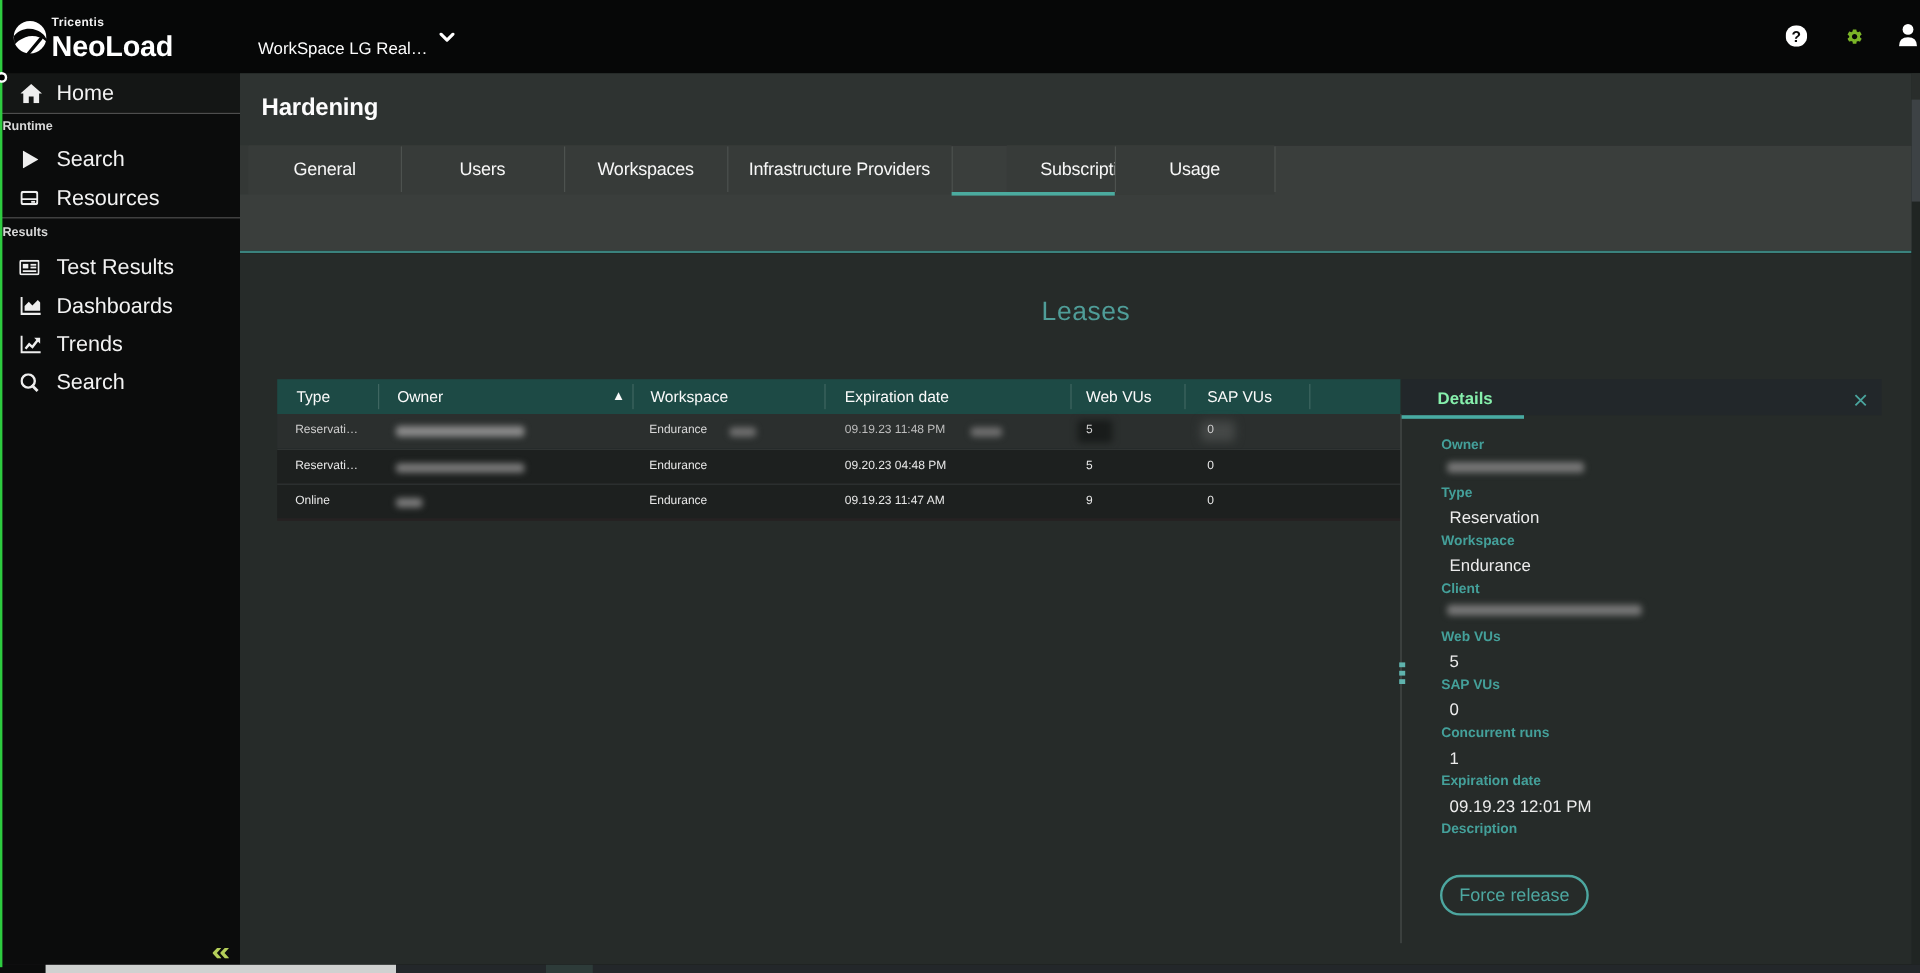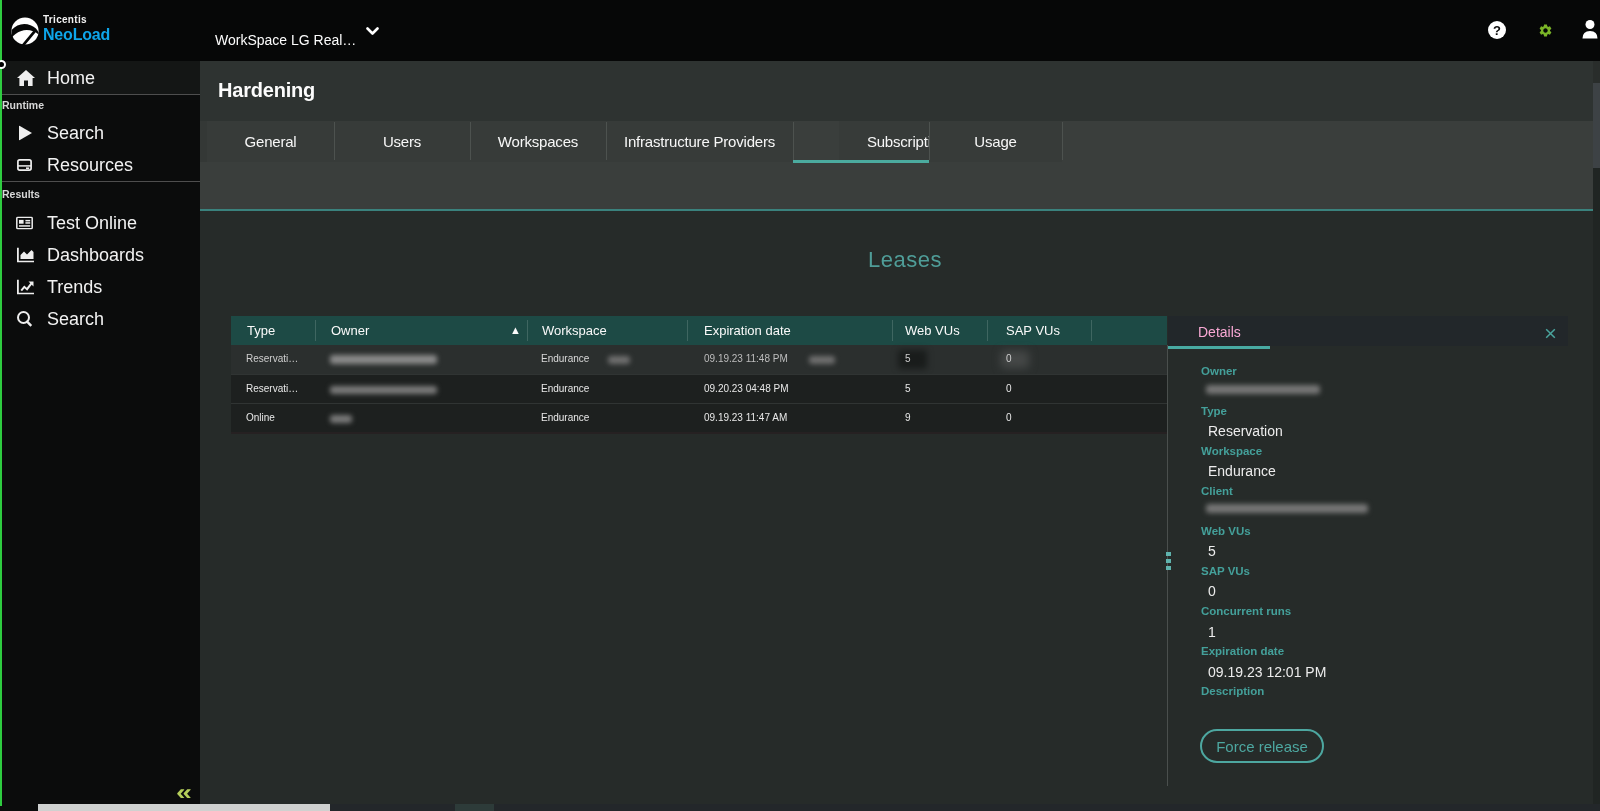--- a/index.html
+++ b/index.html
@@ -41,21 +41,21 @@
   #thead .hc { position:absolute; top:7px; }
   .hsep { position:absolute; top:4px; width:1px; height:21px; background:#3f6661; }
   .trow { position:relative; height:29px; background:#1d201f; border-top:1px solid #303433; color:#e8e8e8; font-size:10px; }
   .trow.sel { background:#2b2f2e; border-top:none; height:29px; }
   .trow .c { position:absolute; top:8px; }
   .blur { position:absolute; filter:blur(2.5px); background:#8a8a8a; border-radius:3px; }
 
   
   #dpanel { position:absolute; left:968px; top:105px; width:429px; height:488px; }
   #dphead { position:absolute; left:0; top:0; width:400px; height:30px; background:#22272a; }
-  #dphead .t { position:absolute; left:30px; top:8px; color:#f9a8d4; font-size:14px; }
+  #dphead .t { position:absolute; left:30px; top:8px; color:#86efac; font-size:14px;font-weight:bold; }
   #dpunder { position:absolute; left:0; top:30px; width:102px; height:3px; background:#48aaa2; }
   .dlab { position:absolute; left:33px; color:#44a09a; font-size:11.5px; font-weight:bold; }
   .dval { position:absolute; left:40px; color:#ececec; font-size:14px; }
   #frbtn { position:absolute; left:32px; top:413px; width:124px; height:34px; border:2px solid #4da7a0; border-radius:17px; color:#4da7a0; font-size:15px; text-align:center; line-height:31px; }
 
   
   #vdiv { position:absolute; left:967px; top:134px; width:1px; height:441px; background:#4a4f4d; }
   .dot { position:absolute; left:966px; width:5px; height:4px; background:#5fb3ad; }
 
   
@@ -69,21 +69,21 @@
 </style>
 </head>
 <body>
   <div class="abs" id="topbar">
     <svg class="abs" style="left:11px;top:17px;" width="28" height="28" viewBox="0 0 28 28">
       <circle cx="14" cy="14" r="13.6" fill="#ffffff"></circle>
       <path d="M0.6 13 C 5.5 7.2 13 5.5 19.5 8.2 C 24 10 26.9 12.8 27.6 15.8 L 27.6 17.6 C 23 13.4 16 12 10.2 14 C 5.8 15.6 2.6 18.2 0.9 20.6 Z" fill="#060707"></path>
       <path d="M11.8 28.6 L 23 15.2" stroke="#060707" stroke-width="2.7" stroke-linecap="round" fill="none"></path>
     </svg>
     <div class="abs" style="left:43px;top:14px;color:#f2f2f2;font-size:10px;font-weight:bold;letter-spacing:.3px;">Tricentis</div>
-    <div class="abs" style="left:43px;top:26px;color:#0ea5e9;font-size:16px;font-weight:bold;letter-spacing:-0.2px;">NeoLoad</div>
+    <div class="abs" style="left:43px;top:26px;color:#ffffff;font-size:24px;font-weight:bold;letter-spacing:-0.2px;">NeoLoad</div>
     <div class="abs" id="wsname">WorkSpace LG Real…</div>
     <svg class="abs" style="left:366px;top:27px;" width="13" height="9" viewBox="0 0 13 9">
       <path d="M1.5 1.5 L6.5 6.5 L11.5 1.5" stroke="#ffffff" stroke-width="2.6" fill="none" stroke-linecap="round" stroke-linejoin="round"></path>
     </svg>
     <svg class="abs" style="left:1488px;top:21px;" width="18" height="18" viewBox="0 0 18 18">
       <circle cx="9" cy="9" r="9" fill="#ffffff"></circle>
       <text x="9" y="13.6" font-size="13" font-weight="bold" text-anchor="middle" fill="#0a0a0a" font-family="Liberation Sans, sans-serif">?</text>
     </svg>
     <svg class="abs" style="left:1538px;top:23px;" width="15" height="15" viewBox="0 0 24 24">
       <path fill="#7ab427" d="M19.14 12.94c.04-.3.06-.61.06-.94 0-.32-.02-.64-.07-.94l2.03-1.58c.18-.14.23-.41.12-.61l-1.92-3.32c-.12-.22-.37-.29-.59-.22l-2.39.96c-.5-.38-1.03-.7-1.62-.94L14.4 2.81c-.04-.24-.24-.41-.48-.41h-3.84c-.24 0-.43.17-.47.41L9.25 5.35c-.59.24-1.13.57-1.62.94L5.24 5.33c-.22-.08-.47 0-.59.22L2.74 8.87c-.12.21-.08.47.12.61l2.03 1.58c-.05.3-.09.63-.09.94s.02.64.07.94l-2.03 1.58c-.18.14-.23.41-.12.61l1.92 3.32c.12.22.37.29.59.22l2.39-.96c.5.38 1.03.7 1.62.94l.36 2.54c.05.24.24.41.48.41h3.84c.24 0 .44-.17.47-.41l.36-2.54c.59-.24 1.13-.56 1.62-.94l2.39.96c.22.08.47 0 .59-.22l1.92-3.32c.12-.22.07-.47-.12-.61l-2.01-1.58zM12 15.6c-1.98 0-3.6-1.62-3.6-3.6s1.62-3.6 3.6-3.6 3.6 1.62 3.6 3.6-1.62 3.6-3.6 3.6z"></path>
@@ -119,21 +119,21 @@
     <div class="navdiv" style="top:120px"></div>
     <div class="navsec" style="top:127px">Results</div>
     <div class="navitem" style="top:146px">
       <svg width="17" height="13" viewBox="0 0 17 13" style="left:16px;">
         <rect x="0.8" y="0.8" width="15.4" height="11.4" rx="1" fill="none" stroke="#eeeeee" stroke-width="1.5"></rect>
         <rect x="3" y="3.4" width="4.6" height="3.8" fill="#eeeeee"></rect>
         <rect x="9.4" y="3.4" width="4.8" height="1.5" fill="#eeeeee"></rect>
         <rect x="9.4" y="5.7" width="4.8" height="1.5" fill="#eeeeee"></rect>
         <rect x="3" y="8.7" width="11.2" height="1.5" fill="#eeeeee"></rect>
       </svg>
-      <span class="txt">Test Online</span>
+      <span class="txt">Test Results</span>
     </div>
     <div class="navitem" style="top:210px">
       <svg width="17" height="15" viewBox="0 0 17 15">
         <path d="M0 0 L1.8 0 L1.8 13.2 L17 13.2 L17 15 L0 15 Z" fill="#eeeeee"></path>
         <path d="M3.5 10.5 L7.2 6 L9.8 8.3 L14.2 2.6 L15.8 3.8 L10.2 11.2 L7.5 8.8 L5 11.8 Z" fill="#eeeeee"></path>
         <path d="M11.5 2 L16.5 2 L16.5 7 Z" fill="#eeeeee"></path>
       </svg>
       <span class="txt">Trends</span>
     </div>
     <div class="navitem" style="top:178px">

